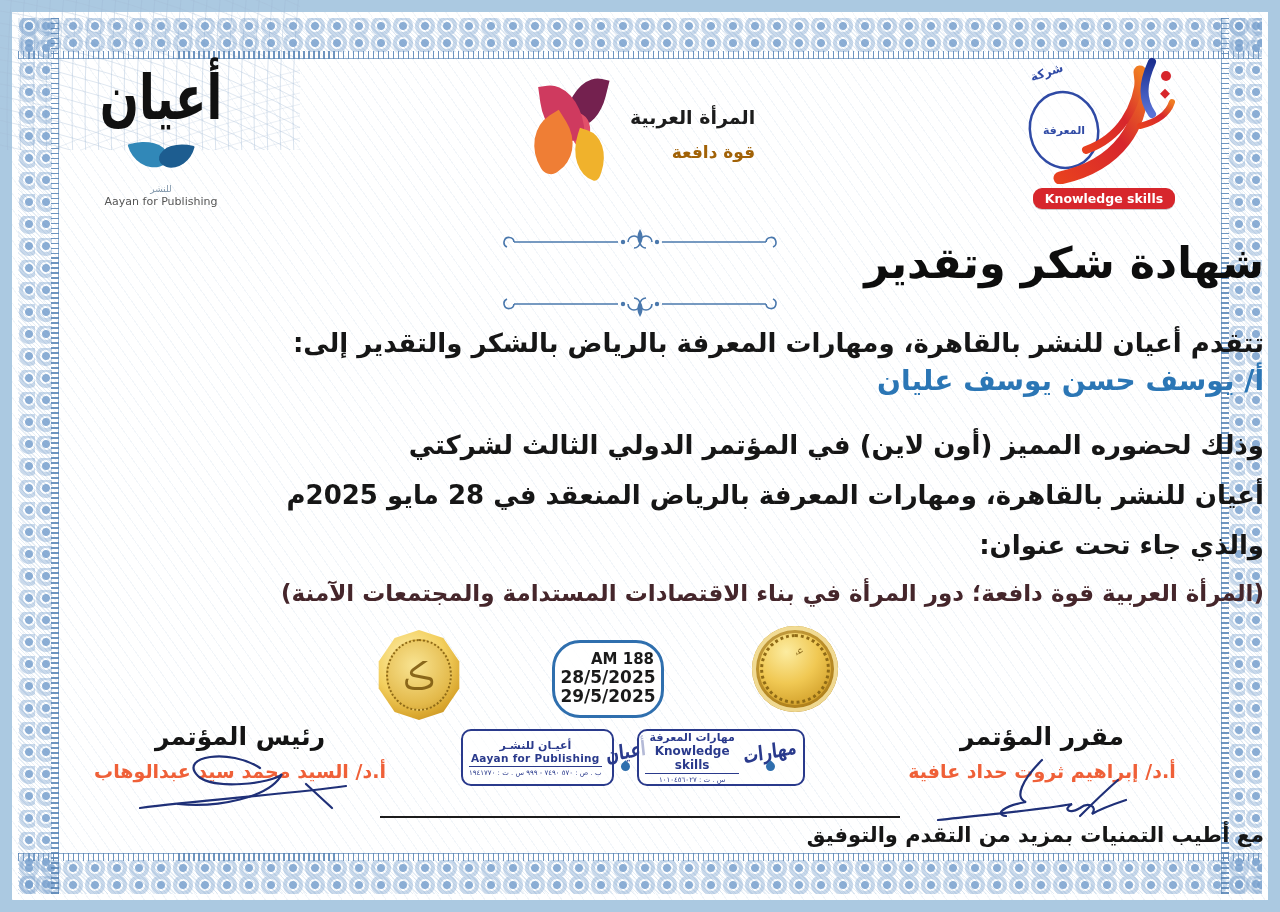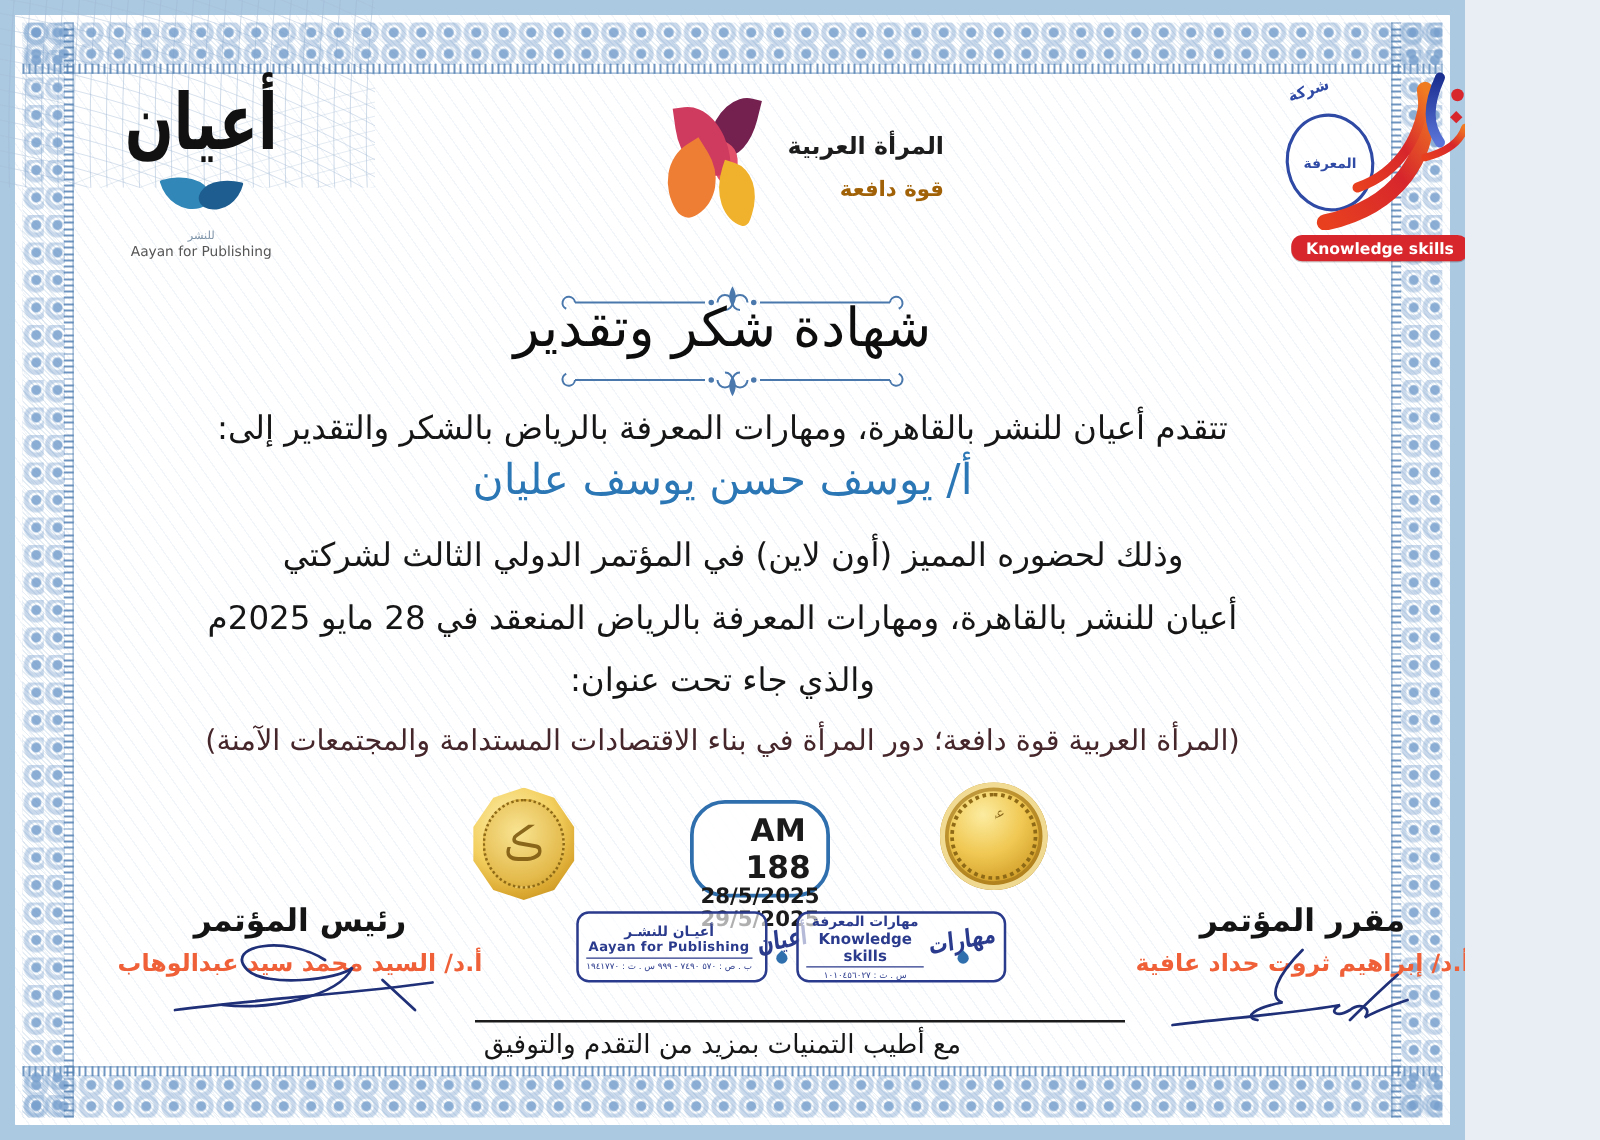--- a/index.html
+++ b/index.html
@@ -1,18 +1,18 @@
 <!DOCTYPE html>
 <html lang="ar"><head>
 <meta charset="utf-8">
 <style>
   html,body{margin:0;padding:0;background:#e8eef4;}
   *{box-sizing:border-box;}
   .page{
-    position:relative;width:1172px;height:912px;background:#ffffff;overflow:hidden;
+    position:relative;width:1280px;height:912px;background:#ffffff;overflow:hidden;
     font-family:"DejaVu Sans",sans-serif;
     box-shadow:inset 0 0 0 12px #abc9e1;
   }
   
   #guilloche{position:absolute;inset:0;z-index:0;}
   .hatch{position:absolute;inset:12px;z-index:0;
     background:repeating-linear-gradient(55deg,rgba(165,190,215,.14) 0 1px,transparent 1px 9px);}
   
   .lace{position:absolute;z-index:2;
     background-image:
@@ -28,21 +28,21 @@
     background:repeating-linear-gradient(90deg,rgba(85,130,180,.85) 0 1.5px,transparent 1.5px 5px);}
   .lace-top::after{bottom:-7px;border-bottom:1px solid rgba(85,130,180,.65);}
   .lace-bottom::after{top:-7px;border-top:1px solid rgba(85,130,180,.65);}
   .lace-left::after,.lace-right::after{content:"";position:absolute;top:0;bottom:0;width:7px;
     background:repeating-linear-gradient(0deg,rgba(85,130,180,.85) 0 1.5px,transparent 1.5px 5px);}
   .lace-left::after{right:-7px;border-right:1px solid rgba(85,130,180,.65);}
   .lace-right::after{left:-7px;border-left:1px solid rgba(85,130,180,.65);}
   
   .content{position:absolute;inset:0;z-index:3;}
   .abs{position:absolute;}
-  .line{position:absolute;left:0;right:16px;text-align:center;direction:rtl;font-weight:normal;color:#161616;}
+  .line{position:absolute;left:0;right:16px;direction:rtl;font-weight:bold;color:#161616;}
   
   .logo-aayan{left:88px;top:64px;width:146px;text-align:center;color:#111;}
   .aayan-mark{font-size:46px;font-weight:bold;transform:scaleY(1.35);letter-spacing:-2px;line-height:1.5;}
   .aayan-leaves{display:flex;justify-content:center;align-items:flex-end;margin-top:2px;height:34px;}
   .leaf1{width:36px;height:30px;background:#3188b8;border-radius:4% 96% 30% 70% / 4% 70% 30% 96%;transform:rotate(-16deg);}
   .leaf2{width:32px;height:27px;background:#1d5d90;border-radius:96% 4% 70% 30% / 70% 4% 96% 30%;transform:rotate(14deg);margin-left:-7px;}
   .aayan-sub-ar{font-size:9px;color:#7d93a8;margin-top:15px;}
   .aayan-sub-en{font-size:11px;color:#555;margin-top:1px;}
   .logo-flower{left:530px;top:76px;display:flex;gap:12px;}
   .flower{position:relative;width:88px;height:110px;}
@@ -58,40 +58,40 @@
   .logo-knowledge{left:1018px;top:56px;width:172px;text-align:center;}
   .kbadge{display:inline-block;background:#d7262c;color:#fff;font-size:12.5px;font-weight:bold;
     padding:3px 12px;border-radius:9px;margin-top:0px;box-shadow:0 1px 0 rgba(0,0,0,.2);}
   
   .ornament{left:50%;transform:translateX(-50%);}
   .orn-top{top:226px;}
   .orn-bottom{top:294px;transform:translateX(-50%) scaleY(-1);}
   .title{top:238px;font-size:43px;letter-spacing:1px;color:#0d0d0d;}
   
   .intro{top:328px;font-size:26px;}
-  .recipient{top:364px;font-size:34px;color:#2b76b5;}
+  .recipient{top:364px;font-size:28px;color:#2b76b5;}
   .bline1{top:430px;font-size:26px;padding-left:17px;}
   .bline2{top:480px;font-size:26px;}
   .bline3{top:530px;font-size:26px;}
   .conf{top:580px;font-size:23px;color:#45262b;}
   
   .medal-deca{left:377px;top:630px;width:84px;height:90px;
     clip-path:polygon(50% 0%,79% 9%,98% 35%,98% 65%,79% 91%,50% 100%,21% 91%,2% 65%,2% 35%,21% 9%);
     background:radial-gradient(circle at 38% 32%,#fdf0b0,#f3cf5e 45%,#d9a62e 72%,#b07c18);}
   .medal-deca::before{content:"";position:absolute;inset:9px;border-radius:50%;
     border:2px dotted #8f6a16;background:radial-gradient(circle at 42% 36%,#f9e492,#e3b94a 70%,#c8992a);}
   .medal-inner-glyph{position:absolute;inset:0;display:flex;align-items:center;justify-content:center;
     font-size:30px;color:rgba(125,90,16,.9);transform:scaleY(1.2);}
   .medal-round{left:752px;top:626px;width:86px;height:86px;border-radius:50%;
     background:radial-gradient(circle at 40% 30%,#fcecA0,#f0c853 40%,#cf9c26 75%,#a87714);
     box-shadow:inset 0 0 0 4px rgba(250,232,165,.85),inset 0 0 0 7px rgba(155,110,22,.6);}
   .medal-round::before{content:"";position:absolute;inset:8px;border-radius:50%;border:3px dotted #8f6a16;}
   .serial-box{left:552px;top:640px;width:112px;height:78px;border:3.5px solid #2f6fae;border-radius:28px;
     background:rgba(255,255,255,.85);text-align:center;padding-top:7px;color:#1a1a1a;}
-  .serial-code{font-size:25px;font-weight:600;margin-left:29px;}
+  .serial-code{font-size:15px;font-weight:600;margin-left:29px;}
   .serial-date{font-size:17px;font-weight:600;line-height:1.13;}
   
   .signer{width:340px;text-align:center;direction:rtl;}
   .signer-left{left:70px;top:722px;}
   .signer-right{left:872px;top:722px;}
   .signer-role{font-size:25px;font-weight:bold;color:#141414;}
   .signer-name{font-size:19px;font-weight:bold;color:#ef6038;margin-top:9px;}
   .sig-svg{position:absolute;z-index:4;pointer-events:none;}
   
   .stamp{position:absolute;top:729px;height:57px;border:2px solid #2a3a8c;border-radius:10px;

